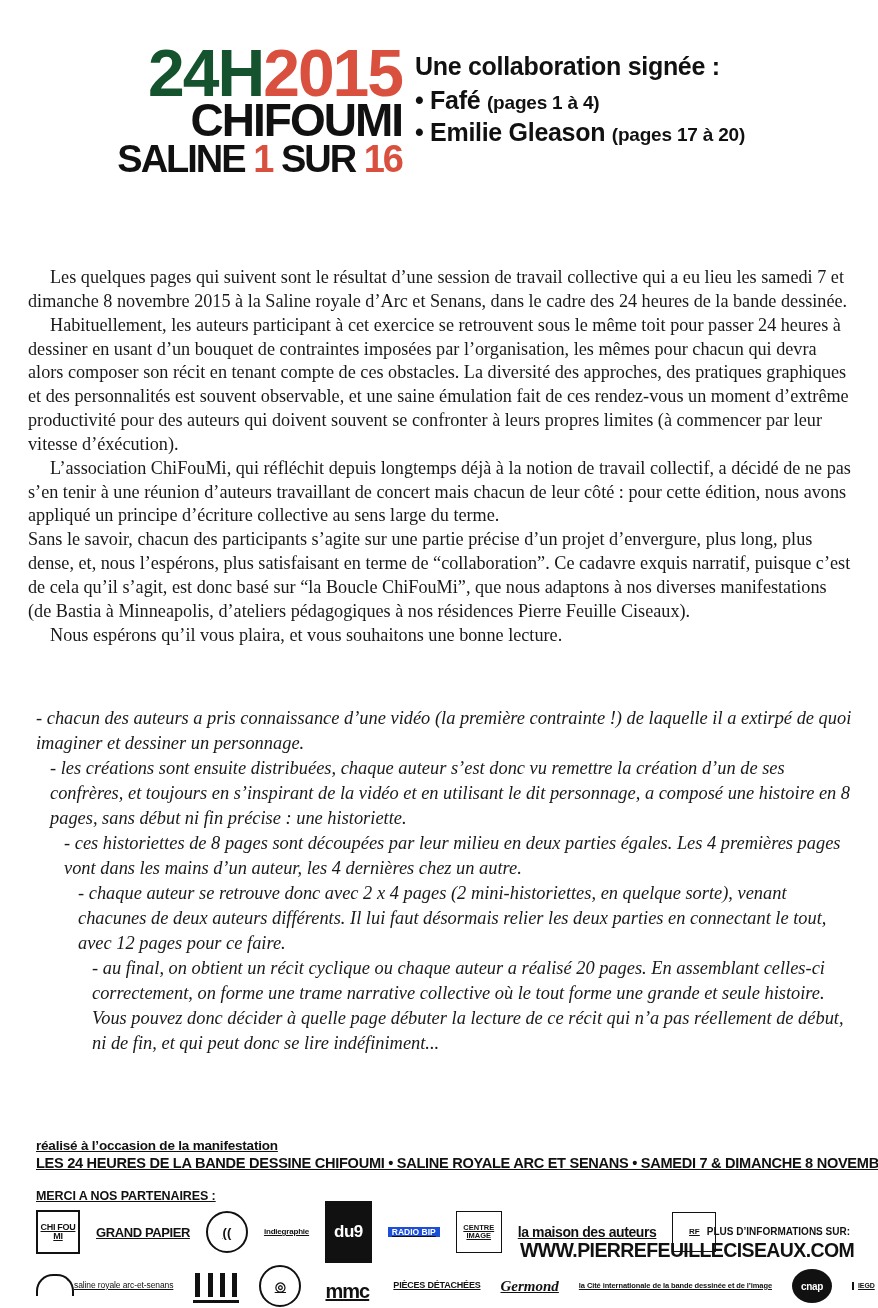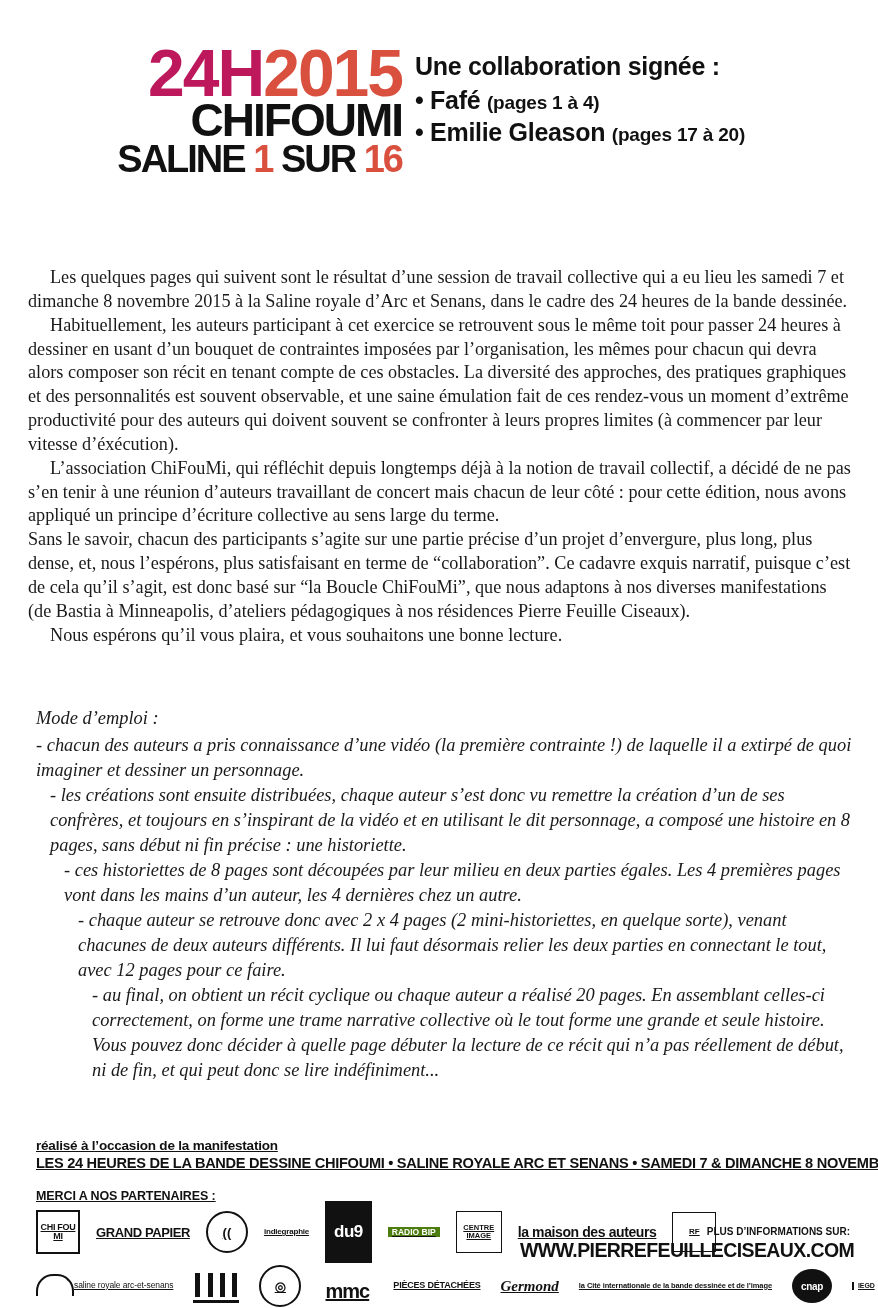--- a/index.html
+++ b/index.html
@@ -38,21 +38,21 @@
     text-align: right;
     font-family: "Liberation Sans", sans-serif;
     font-weight: bold;
     line-height: 0.82;
     letter-spacing: -2px;
   }
   .title-line1 {
     font-size: 66px;
     white-space: nowrap;
   }
-  .title-line1 .dark { color: #be185d; }
+  .title-line1 .dark { color: #14532d; }
   .title-line1 .red { color: #d9503f; margin-top: 44px; }
   .title-line2 {
     font-size: 46px;
     color: #111111;
     margin-top: 2px;
     white-space: nowrap;
   }
   .title-line3 {
     font-size: 38px;
     color: #111111;
@@ -250,21 +250,21 @@
     letter-spacing: -0.1px; border-left: 2px solid #111; padding-left: 4px;
   }
   .logo-pieces {
     font-size: 9px; font-weight: bold; line-height: 1.1; text-align: left;
     letter-spacing: -0.2px; text-transform: uppercase;
   }
   .logo-radio {
     display: flex; flex-direction: column; align-items: center;
     font-size: 8px; font-weight: bold; line-height: 1.05;
   }
-  .radio-bar { background: #4d7c0f; color: #fff; padding: 1px 4px; font-size: 8.5px; }
+  .radio-bar { background: #1d4ed8; color: #fff; padding: 1px 4px; font-size: 8.5px; }
   .logo-centre {
     width: 44px; height: 40px; border: 1.5px solid #111;
     display: flex; align-items: center; justify-content: center;
     font-size: 7.5px; font-weight: bold; text-align: center; line-height: 1.1;
   }
 
   .more-info {
     position: absolute;
     right: 28px;
     top: 1226px;
@@ -322,21 +322,20 @@
 
   <div class="intro">
     <p>Les quelques pages qui suivent sont le résultat d’une session de travail collective qui a eu lieu les samedi 7 et dimanche 8 novembre 2015 à la Saline royale d’Arc et Senans, dans le cadre des 24 heures de la bande dessinée.</p>
     <p>Habituellement, les auteurs participant à cet exercice se retrouvent sous le même toit pour passer 24 heures à dessiner en usant d’un bouquet de contraintes imposées par l’organisation, les mêmes pour chacun qui devra alors composer son récit en tenant compte de ces obstacles. La diversité des approches, des pratiques graphiques et des personnalités est souvent observable, et une saine émulation fait de ces rendez-vous un moment d’extrême productivité pour des auteurs qui doivent souvent se confronter à leurs propres limites (à commencer par leur vitesse d’éxécution).</p>
     <p>L’association ChiFouMi, qui réfléchit depuis longtemps déjà à la notion de travail collectif, a décidé de ne pas s’en tenir à une réunion d’auteurs travaillant de concert mais chacun de leur côté : pour cette édition, nous avons appliqué un principe d’écriture collective au sens large du terme.</p>
     <p class="noindent">Sans le savoir, chacun des participants s’agite sur une partie précise d’un projet d’envergure, plus long, plus dense, et, nous l’espérons, plus satisfaisant en terme de “collaboration”. Ce cadavre exquis narratif, puisque c’est de cela qu’il s’agit, est donc basé sur “la Boucle ChiFouMi”, que nous adaptons à nos diverses manifestations (de Bastia à Minneapolis, d’ateliers pédagogiques à nos résidences Pierre Feuille Ciseaux).</p>
     <p>Nous espérons qu’il vous plaira, et vous souhaitons une bonne lecture.</p>
   </div>
 
   <div class="mode">
-    <div class="mode-title">Mode d’emploi :</div>
     <div class="mode-item mode-i1">- chacun des auteurs a pris connaissance d’une vidéo (la première contrainte !) de laquelle il a extirpé de quoi imaginer et dessiner un personnage.</div>
     <div class="mode-item mode-i2">- les créations sont ensuite distribuées, chaque auteur s’est donc vu remettre la création d’un de ses confrères, et toujours en s’inspirant de la vidéo et en utilisant le dit personnage, a composé une histoire en 8 pages, sans début ni fin précise : une historiette.</div>
     <div class="mode-item mode-i3">- ces historiettes de 8 pages sont découpées par leur milieu en deux parties égales. Les 4 premières pages vont dans les mains d’un auteur, les 4 dernières chez un autre.</div>
     <div class="mode-item mode-i4">- chaque auteur se retrouve donc avec 2 x 4 pages (2 mini-historiettes, en quelque sorte), venant chacunes de deux auteurs différents. Il lui faut désormais relier les deux parties en connectant le tout, avec 12 pages pour ce faire.</div>
     <div class="mode-item mode-i5">- au final, on obtient un récit cyclique ou chaque auteur a réalisé 20 pages. En assemblant celles-ci correctement, on forme une trame narrative collective où le tout forme une grande et seule histoire. Vous pouvez donc décider à quelle page débuter la lecture de ce récit qui n’a pas réellement de début, ni de fin, et qui peut donc se lire indéfiniment...</div>
   </div>
 
   <div class="footer">
     <div class="footer-line1">réalisé à l’occasion de la manifestation</div>
     <div class="footer-line2">LES 24 HEURES DE LA BANDE DESSINE CHIFOUMI • SALINE ROYALE ARC ET SENANS • SAMEDI 7 &amp; DIMANCHE 8 NOVEMBRE 2015</div>

